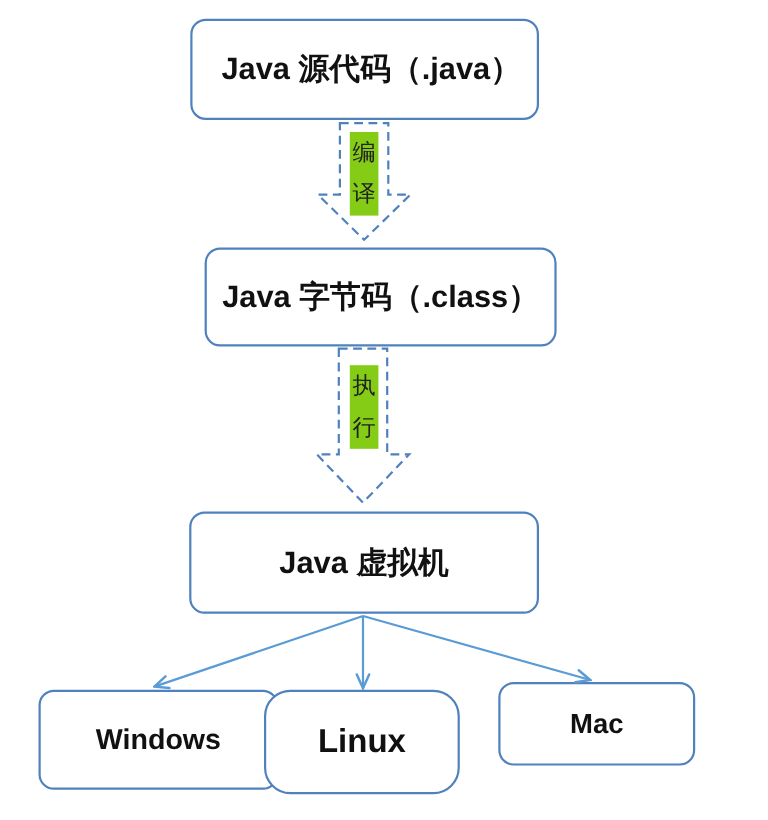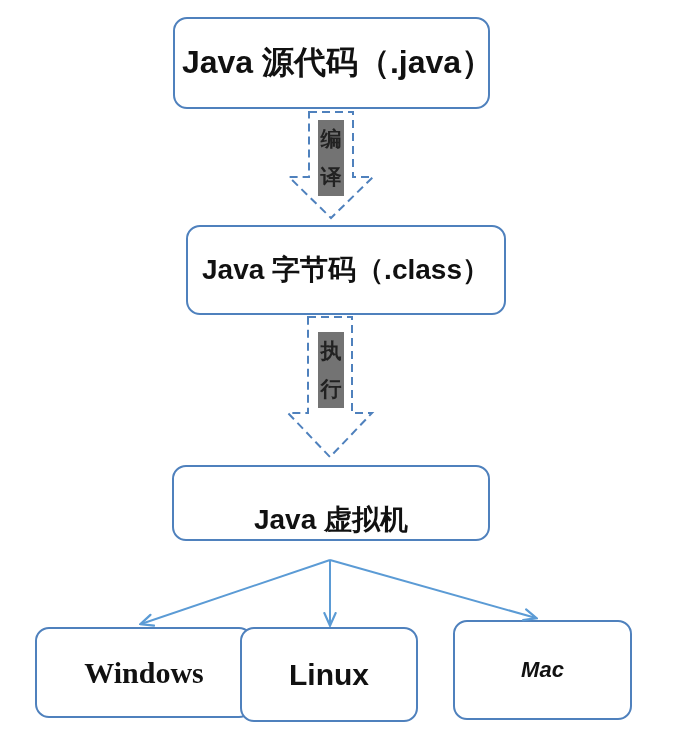--- a/index.html
+++ b/index.html
@@ -19,45 +19,44 @@
     background: #ffffff;
     display: flex;
     align-items: center;
     justify-content: center;
     font-weight: bold;
     color: #111111;
     z-index: 1;
     text-align: center;
     white-space: nowrap;
   }
-  #n-source   { left: 173px; top: 17px;  width: 317px; height: 92px;  font-size: 32px; padding-left: 12px; }
+  #n-source   { left: 173px; top: 17px;  width: 317px; height: 92px;  font-size: 28px; padding-left: 12px; }
   #n-bytecode { left: 186px; top: 225px; width: 320px; height: 90px;  font-size: 28px; }
-  #n-jvm      { left: 172px; top: 465px; width: 318px; height: 76px;  font-size: 28px; align-items: flex-end; }
-  #n-windows  { left: 35px;  top: 627px; width: 218px; height: 91px;  font-size: 30px; font-family: Liberation Serif, serif; }
-  #n-linux    { left: 240px; top: 627px; width: 178px; height: 95px;  font-size: 30px; }
-  #n-mac      { left: 453px; top: 620px; width: 179px; height: 100px; font-size: 22px; font-style: italic; }
+  #n-jvm      { left: 172px; top: 465px; width: 318px; height: 93px;  font-size: 28px; }
+  #n-windows  { left: 35px;  top: 627px; width: 218px; height: 91px;  font-size: 26px; }
+  #n-linux    { left: 240px; top: 627px; width: 178px; height: 95px;  font-size: 30px; border-radius: 24px; }
+  #n-mac      { left: 453px; top: 620px; width: 179px; height: 76px; font-size: 25px; }
   svg.overlay {
     position: absolute;
     left: 0; top: 0;
     width: 698px; height: 745px;
     z-index: 2;
     pointer-events: none;
   }
   .varrow-label {
     position: absolute;
     z-index: 3;
     width: 24px;
     font-size: 21px;
     line-height: 1.8;
     text-align: center;
     word-break: break-all;
-    background: #737373;
+    background: #84cc16;
     color: #222222;
     padding: 0 1px;
-    font-weight: bold;
   }
   #lbl-compile { left: 318px; top: 120px; }
   #lbl-execute { left: 318px; top: 332px; }
 </style>
 </head>
 <body>
 
 <div class="canvas">
 
   <div class="node" id="n-source">

